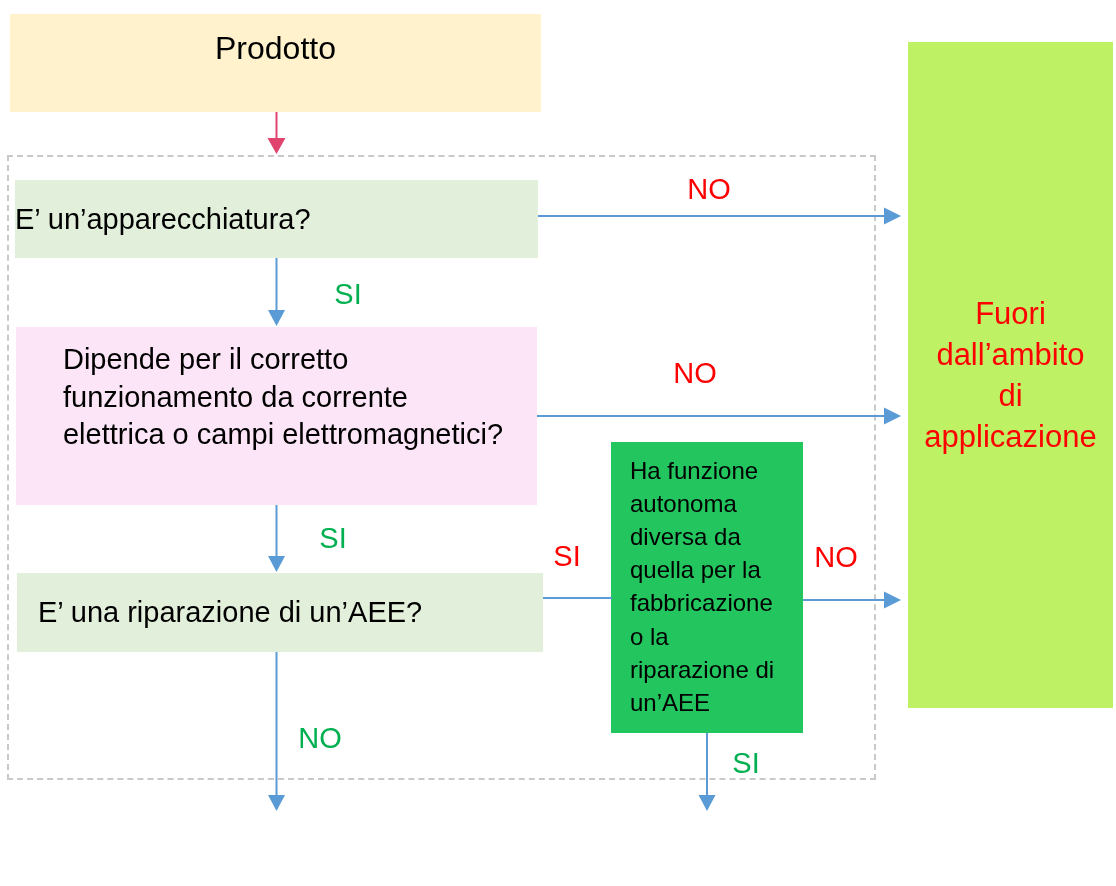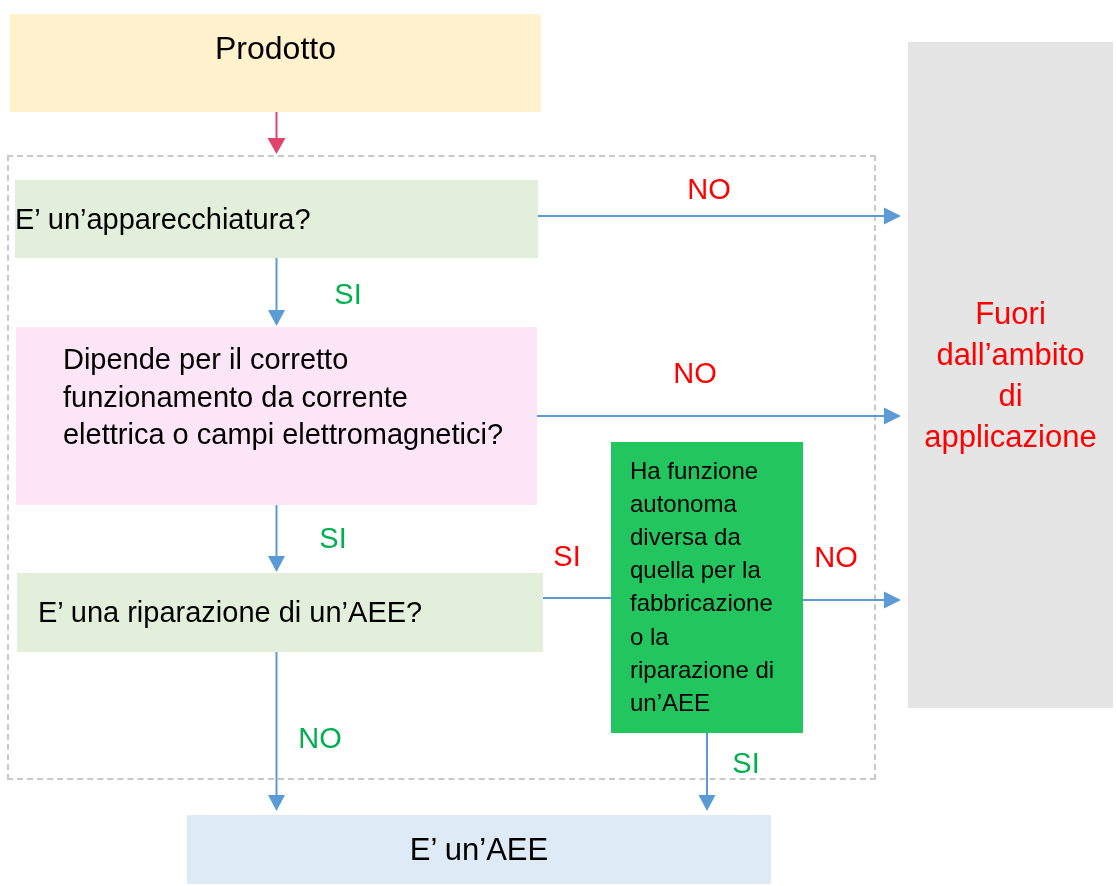--- a/index.html
+++ b/index.html
@@ -68,21 +68,21 @@
     left: 611px; top: 442px; width: 192px; height: 291px;
     background: #22c55e;
     align-items: flex-start;
     padding: 12px 4px 0 19px;
     font-size: 24px;
     line-height: 1.38;
   }
   
   #node-fuori {
     left: 908px; top: 42px; width: 205px; height: 666px;
-    background: #e5e5e5;
+    background: #bef264;
     justify-content: center; align-items: center;
     text-align: center;
     color: #FF0000;
     font-size: 31px;
     line-height: 1.33;
   }
   
   #node-aee {
     left: 187px; top: 815px; width: 584px; height: 69px;
     background: #DEEAF6;
@@ -145,23 +145,20 @@
 un’AEE</span>
   </div>
 
   <div class="node pre" id="node-fuori">
     <span class="pre">Fuori
 dall’ambito
 di
 applicazione</span>
   </div>
 
-  <div class="node" id="node-aee">
-    <span>E’ un’AEE</span>
-  </div>
 
   <svg id="arrows" viewBox="0 0 1116 886" xmlns="http://www.w3.org/2000/svg">
 
     <g>
       <line x1="276.5" y1="112" x2="276.5" y2="140" stroke="#E0436E" stroke-width="2"></line>
       <polygon points="267.5,138 285.5,138 276.5,154" fill="#E0436E"></polygon>
     </g>
 
     <g>
       <line x1="276.5" y1="258" x2="276.5" y2="312" stroke="#5B9BD5" stroke-width="2"></line>

